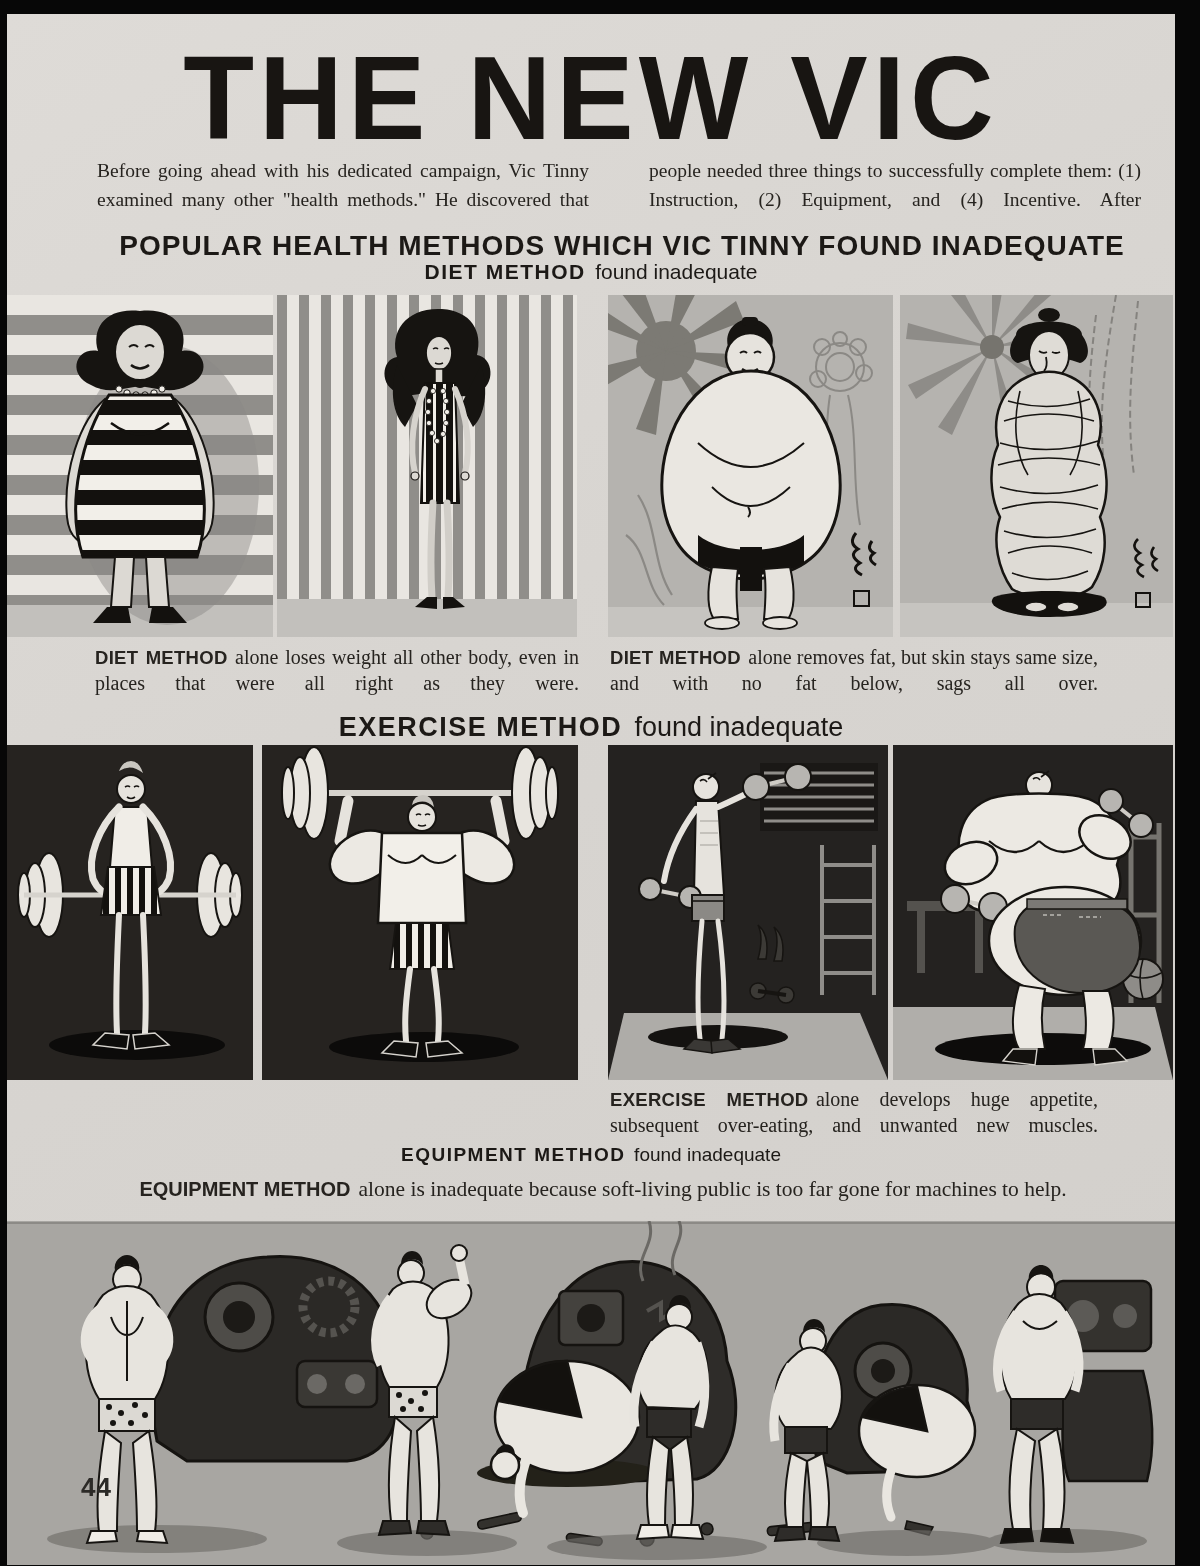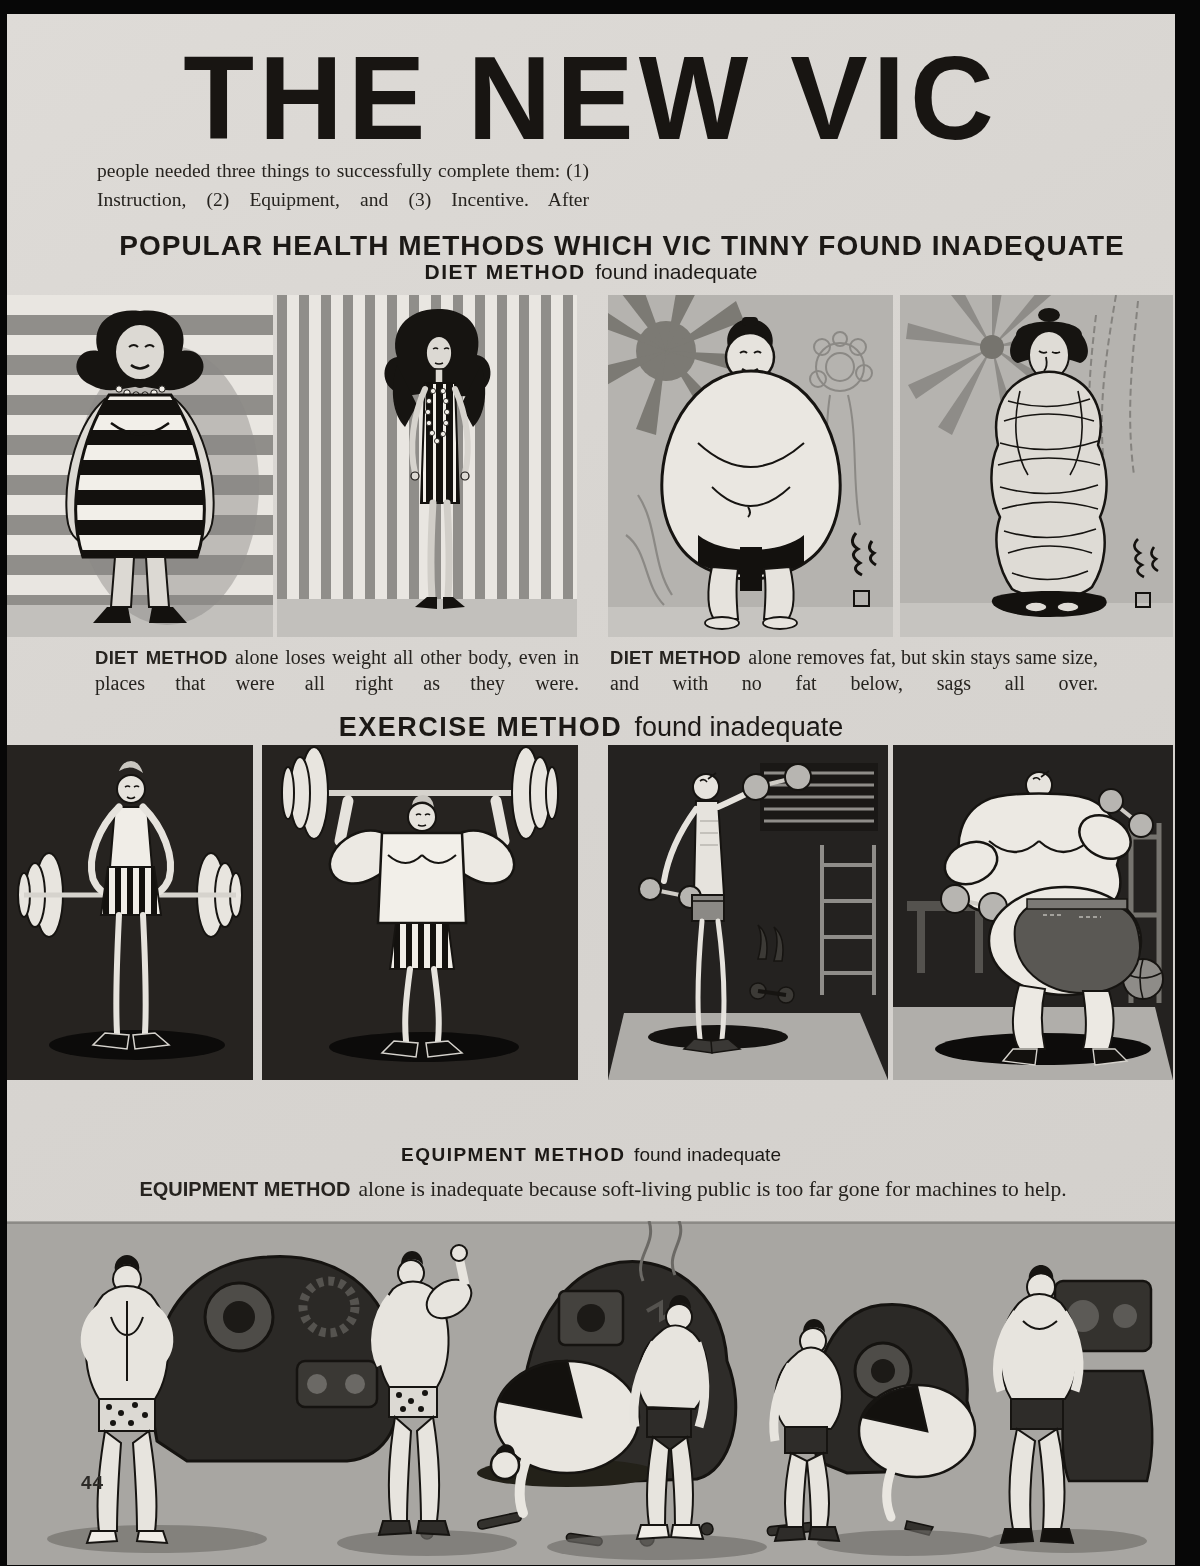--- a/index.html
+++ b/index.html
@@ -51,35 +51,36 @@
     color:#26231f;white-space:nowrap;padding-left:12px;
   }
   .equip-cap .lead{
     font-family:"Liberation Sans", sans-serif;font-weight:700;
     font-size:20px;margin-right:.4em;
   }
   .bottom{left:0;top:1207px;width:1168px;height:344px;}
   .bottom svg{display:block;width:100%;height:100%;}
   .pageno{
     left:74px;top:1458px;font-family:"Liberation Sans", sans-serif;
-    font-weight:700;font-size:19px;color:#2c2a27;letter-spacing:1px;
+    font-weight:700;font-size:26px;color:#2c2a27;letter-spacing:1px;
   }
   
   .bg-hstripes{background:repeating-linear-gradient(180deg,#e9e6e1 0 20px,#908e8a 20px 40px);}
   .bg-vstripes{background:repeating-linear-gradient(90deg,#908e8a 0 10px,#e9e6e1 10px 22px);}
 </style>
 </head>
 <body>
 
 <div class="page">
 
   <div class="abs title">THE NEW VIC</div>
 
   <div class="abs intro">
-    <div class="col">people needed three things to successfully complete them: (1) Instruction, (2) Equipment, and (3) Incentive. After</div>
+    <div class="col">Before going ahead with his dedicated campaign, Vic Tinny examined many other "health methods." He discovered that</div>
+    <div class="col">people needed three things to successfully complete them: (1) Instruction, (2) Equipment, and (4) Incentive. After</div>
   </div>
 
   <div class="abs h-main">POPULAR HEALTH METHODS WHICH VIC TINNY FOUND INADEQUATE</div>
 
   <div class="abs h-method" style="top:246px;">
     <span class="b">DIET METHOD</span><span class="r">found inadequate</span>
   </div>
 
   <div class="abs figrow" style="top:281px;height:342px;">
 
@@ -425,20 +426,23 @@
         <rect x="134" y="154" width="100" height="10" fill="#7b7975" stroke="#161411" stroke-width="1.5"></rect>
         <path d="M150,170 h20 M186,172 h22" stroke="#a3a19c" stroke-width="2" stroke-dasharray="4 3"></path>
         <path d="M126,240 C118,268 118,290 126,304 L152,304 C148,284 148,262 152,244 Z" fill="#ece9e3" stroke="#161411" stroke-width="2"></path>
         <path d="M190,246 C194,272 194,290 190,304 L216,304 C222,286 222,266 216,246 Z" fill="#ece9e3" stroke="#161411" stroke-width="2"></path>
         <path d="M120,304 l-10,12 l32,4 l2,-16 z" fill="#13110e" stroke="#d6d3cd" stroke-width="1.4"></path>
         <path d="M222,304 l12,12 l-32,4 l-2,-16 z" fill="#13110e" stroke="#d6d3cd" stroke-width="1.4"></path>
       </svg>
     </div>
   </div>
 
+  <div class="abs cap" style="left:603px;top:1072px;width:488px;">
+    <span class="lead">EXERCISE METHOD</span><span>alone develops huge appetite, subsequent over-eating, and unwanted new muscles.</span>
+  </div>
 
   <div class="abs h-method" style="top:1130px;font-size:19px;">
     <span class="b">EQUIPMENT METHOD</span><span class="r">found inadequate</span>
   </div>
   <div class="abs equip-cap">
     <span class="lead">EQUIPMENT METHOD</span><span>alone is inadequate because soft-living public is too far gone for machines to help.</span>
   </div>
 
   <div class="abs bottom">
     <svg viewBox="0 0 1168 344">

